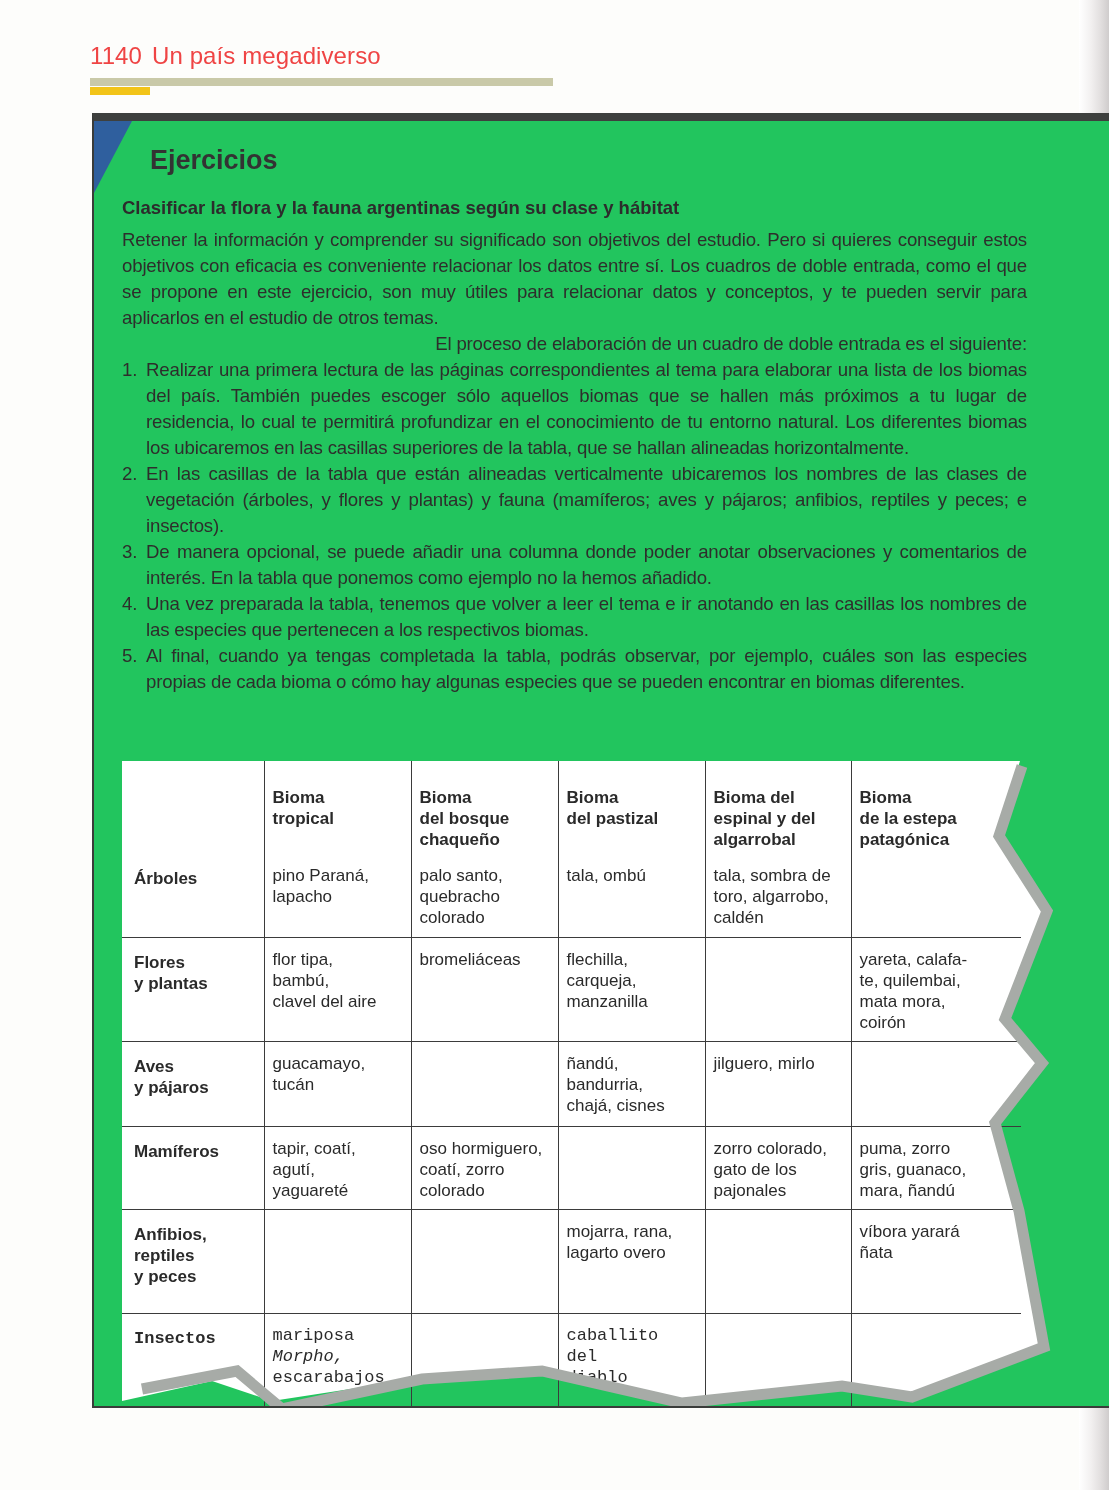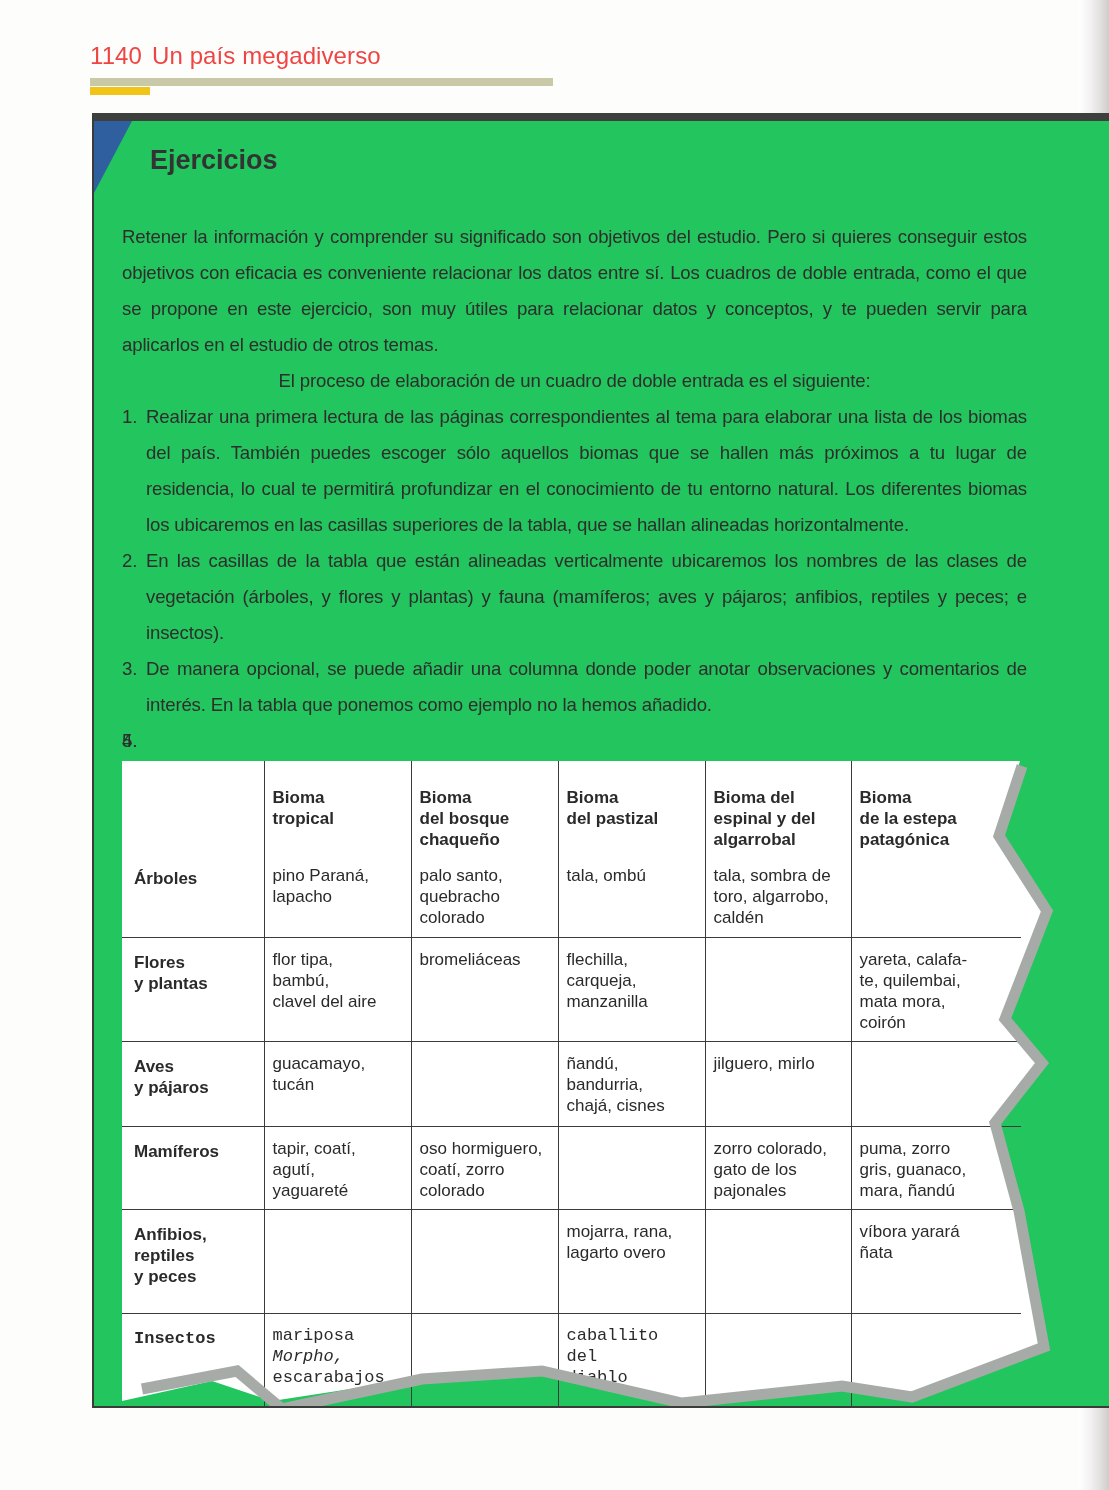--- a/index.html
+++ b/index.html
@@ -40,22 +40,22 @@
   .corner svg { position:absolute; left:0; top:0; }
   .box-title {
     position:absolute; left:56px; top:24px;
     font-size:27px; font-weight:bold; color:#333;
   }
   .sub-title {
     position:absolute; left:28px; top:76px;
     font-size:18.5px; font-weight:bold; color:#2c2c2c;
   }
   .body-text {
-    position:absolute; left:28px; top:98px; width:905px;
-    font-size:18.6px; line-height:36px; color:#2e2e2c;
+    position:absolute; left:28px; top:106px; width:905px;
+    font-size:18.6px; line-height:26px; color:#2e2e2c;
     letter-spacing:-0.15px;
   }
   .body-text p { margin:0; text-align:justify; }
   .body-text ol { margin:0; padding:0; list-style:none; }
   .body-text li { position:relative; padding-left:24px; text-align:justify; }
   .body-text li .num { position:absolute; left:0; top:0; }
 
   .table-wrap {
     position:absolute; left:28px; top:640px; width:935px; height:650px;
   }
@@ -90,30 +90,31 @@
 <div class="rule-grey"></div>
 <div class="rule-yellow"></div>
 
 <div class="box">
   <div class="corner">
     <svg width="60" height="80" viewBox="0 0 60 80">
       <polygon points="0,0 38,0 0,72" fill="#2f5f9e"></polygon>
     </svg>
   </div>
   <div class="box-title">Ejercicios</div>
+  <div class="sub-title">Clasificar la flora y la fauna argentinas según su clase y hábitat</div>
 
   <div class="body-text">
     <p>Retener la información y comprender su significado son objetivos del estudio. Pero si quieres conseguir estos objetivos con eficacia es conveniente relacionar los datos entre sí. Los cuadros de doble entrada, como el que se propone en este ejercicio, son muy útiles para relacionar datos y conceptos, y te pueden servir para aplicarlos en el estudio de otros temas.</p>
-    <p style="text-align:center">El proceso de elaboración de un cuadro de doble entrada es el siguiente:</p>
+    <p style="text-align:right">El proceso de elaboración de un cuadro de doble entrada es el siguiente:</p>
     <ol id="steps">
         <li><span class="num">1.</span><span>Realizar una primera lectura de las páginas correspondientes al tema para elaborar una lista de los biomas del país. También puedes escoger sólo aquellos biomas que se hallen más próximos a tu lugar de residencia, lo cual te permitirá profundizar en el conocimiento de tu entorno natural. Los diferentes biomas los ubicaremos en las casillas superiores de la tabla, que se hallan alineadas horizontalmente.</span></li>
         <li><span class="num">2.</span><span>En las casillas de la tabla que están alineadas verticalmente ubicaremos los nombres de las clases de vegetación (árboles, y flores y plantas) y fauna (mamíferos; aves y pájaros; anfibios, reptiles y peces; e insectos).</span></li>
         <li><span class="num">3.</span><span>De manera opcional, se puede añadir una columna donde poder anotar observaciones y comentarios de interés. En la tabla que ponemos como ejemplo no la hemos añadido.</span></li>
-        <li><span class="num">4.</span></li>
-        <li><span class="num">5.</span></li>
+        <li><span class="num">4.</span><span>Una vez preparada la tabla, tenemos que volver a leer el tema e ir anotando en las casillas los nombres de las especies que pertenecen a los respectivos biomas.</span></li>
+        <li><span class="num">5.</span><span>Al final, cuando ya tengas completada la tabla, podrás observar, por ejemplo, cuáles son las especies propias de cada bioma o cómo hay algunas especies que se pueden encontrar en biomas diferentes.</span></li>
       </ol>
   </div>
 
   <div class="table-wrap">
     <svg class="table-bg" width="935" height="650">
       <polygon id="paper" points="0,0 898,0 875,75 925,150 883,260 920,300 875,360 897,450 922,585 790,635 720,625 560,640 420,610 300,617 150,640 90,620 0,640" fill="#ffffff"></polygon>
     </svg>
     <table class="grid" id="grid">
       <colgroup>
         <col style="width:142px">

